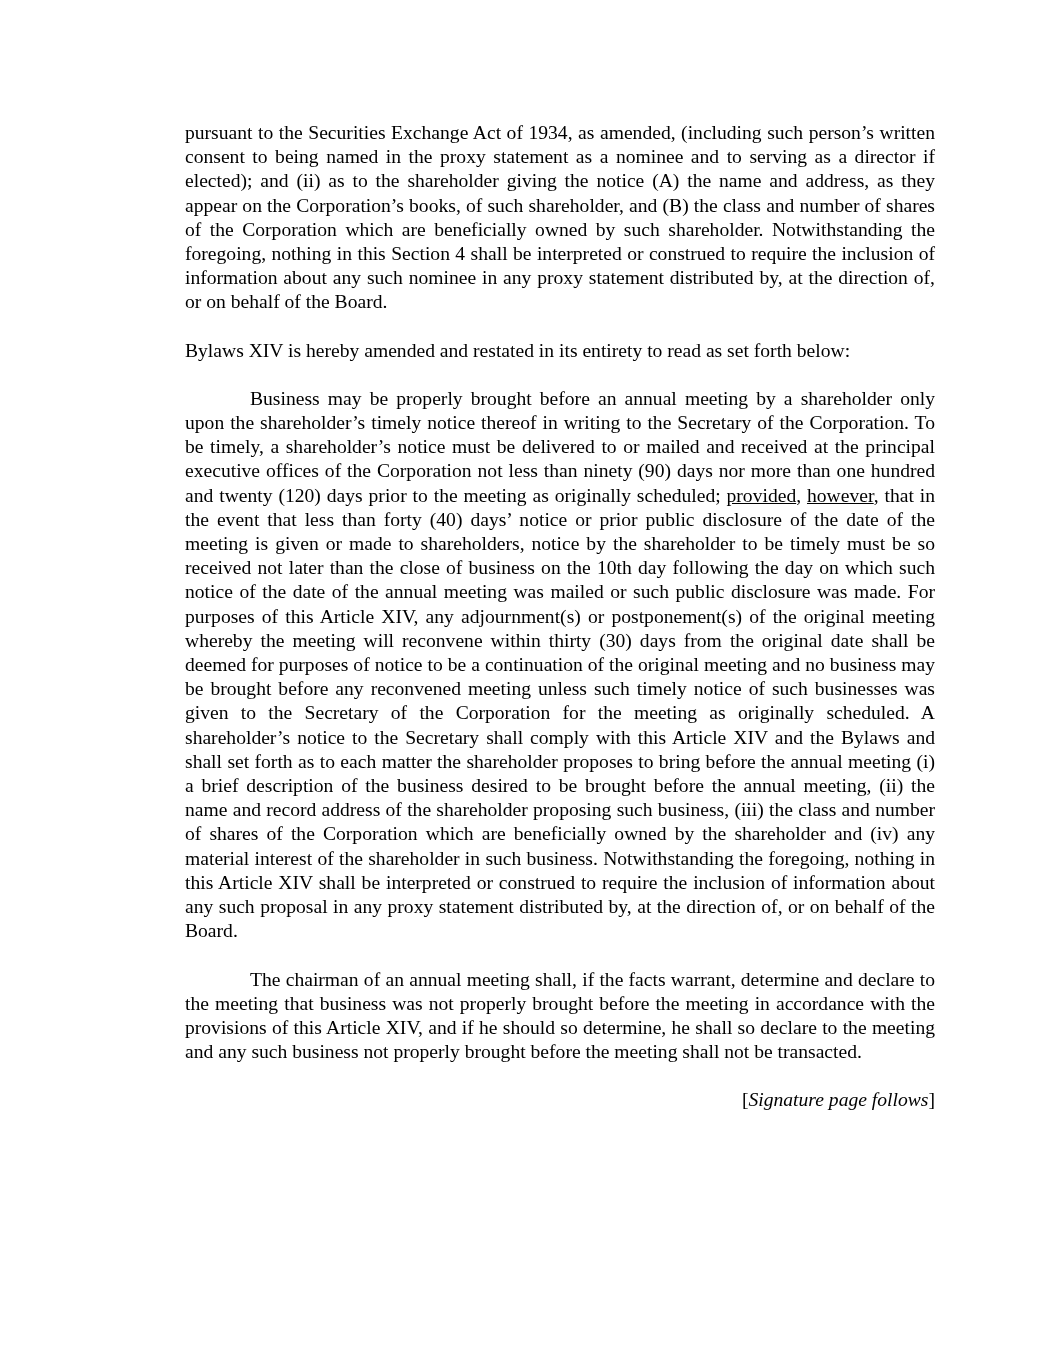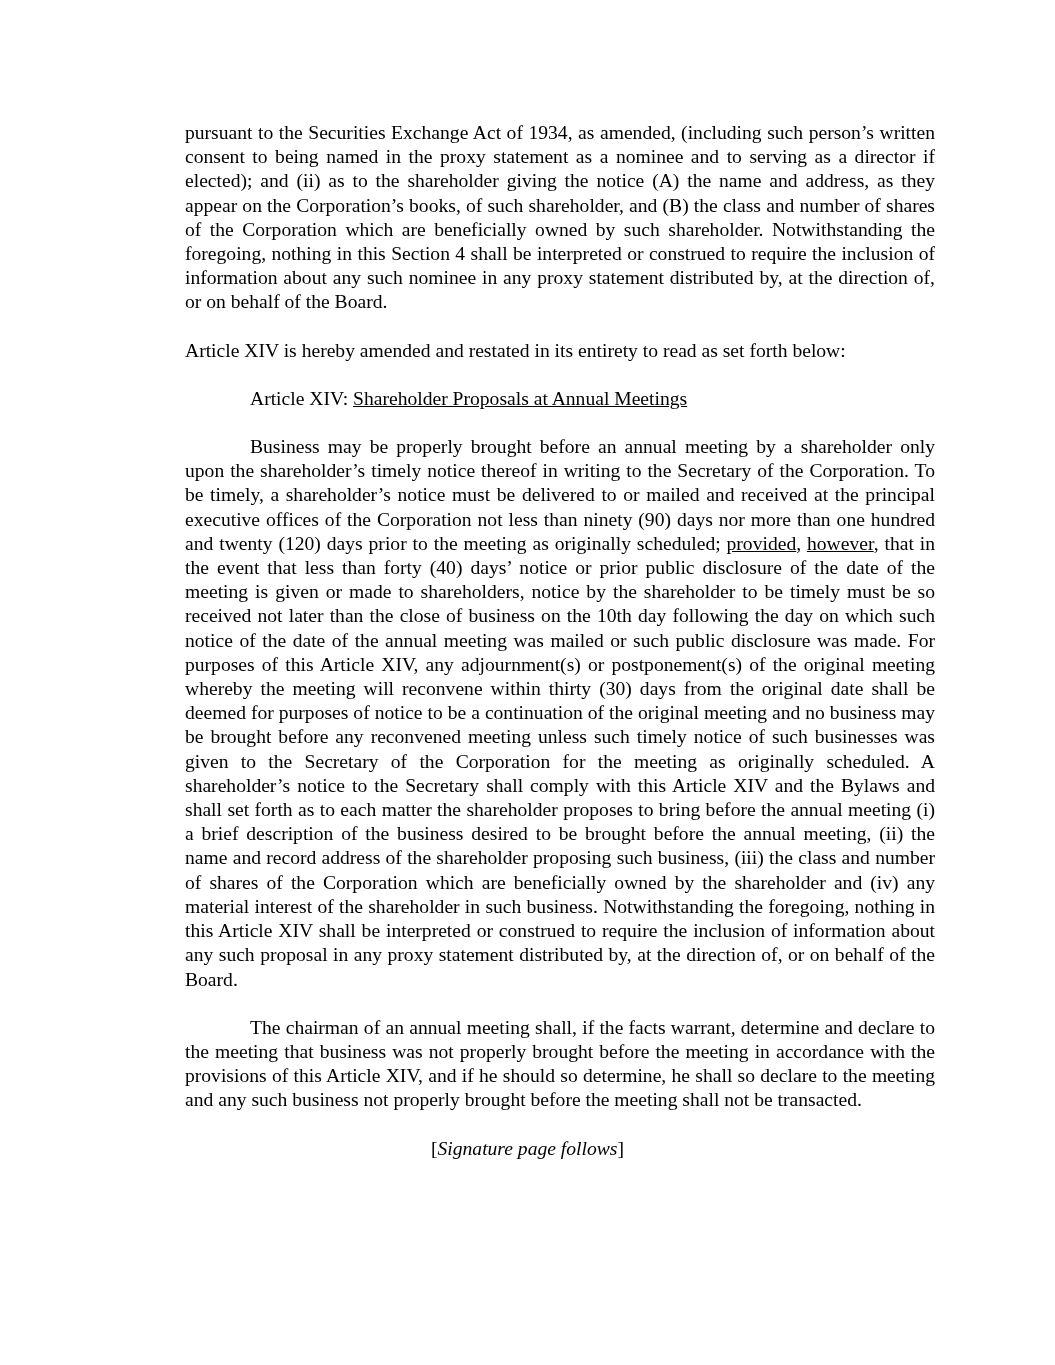--- a/index.html
+++ b/index.html
@@ -34,38 +34,37 @@
     text-indent: 65px;
   }
   .u {
     text-decoration: underline;
   }
   .second-clause {
     margin-top: 40px;
   }
   .signature-note {
     margin: 0;
-    text-align: center;
+    text-align: right;
   }
   .italic {
     font-style: italic;
   }
 </style>
 </head>
 <body>
 
 <div class="page">
 
   <div class="amendment-body">
 
     <p class="para justify">pursuant to the Securities Exchange Act of 1934, as amended, (including such person’s written consent to being named in the proxy statement as a nominee and to serving as a director if elected); and (ii) as to the shareholder giving the notice (A) the name and address, as they appear on the Corporation’s books, of such shareholder, and (B) the class and number of shares of the Corporation which are beneficially owned by such shareholder.  Notwithstanding the foregoing, nothing in this Section 4 shall be interpreted or construed to require the inclusion of information about any such nominee in any proxy statement distributed by, at the direction of, or on behalf of the Board.</p>
 
-    <p class="para justify">Article XIV is hereby amended and restated in its entirety to read as set forth below:</p>
+    <p class="para justify">Bylaws XIV is hereby amended and restated in its entirety to read as set forth below:</p>
 
-    <p class="para heading-line indent"><span>Article XIV: </span><span class="u">Shareholder Proposals at Annual Meetings</span></p>
 
     <p class="para justify indent"><span>Business may be properly brought before an annual meeting by a shareholder only upon the shareholder’s timely notice thereof in writing to the Secretary of the Corporation.  To be timely, a shareholder’s notice must be delivered to or mailed and received at the principal executive offices of the Corporation not less than ninety (90) days nor more than one hundred and twenty (120) days prior to the meeting as originally scheduled; </span><span class="u">provided</span><span>, </span><span class="u">however</span><span>, that in the event that less than forty (40) days’ notice or prior public disclosure of the date of the meeting is given or made to shareholders, notice by the shareholder to be timely must be so received not later than the close of business on the 10th day following the day on which such notice of the date of the annual meeting was mailed or such public disclosure was made.  For purposes of this Article XIV, any adjournment(s) or postponement(s) of the original meeting whereby the meeting will reconvene within thirty (30) days from the original date shall be deemed for purposes of notice to be a continuation of the original meeting and no business may be brought before any reconvened meeting unless such timely notice of such businesses was given to the Secretary of the Corporation for the meeting as originally scheduled.  A shareholder’s notice to the Secretary shall comply with this Article XIV and the Bylaws and shall set forth as to each matter the shareholder proposes to bring before the annual meeting (i) a brief description of the business desired to be brought before the annual meeting, (ii) the name and record address of the shareholder proposing such business, (iii) the class and number of shares of the Corporation which are beneficially owned by the shareholder and (iv) any material interest of the shareholder in such business.  Notwithstanding the foregoing, nothing in this Article XIV shall be interpreted or construed to require the inclusion of information about any such proposal in any proxy statement distributed by, at the direction of, or on behalf of the Board.</span></p>
 
     <p class="para justify indent">The chairman of an annual meeting shall, if the facts warrant, determine and declare to the meeting that business was not properly brought before the meeting in accordance with the provisions of this Article XIV, and if he should so determine, he shall so declare to the meeting and any such business not properly brought before the meeting shall not be transacted.</p>
 
   </div>
 
 
   <p class="signature-note"><span>[</span><span class="italic">Signature page follows</span><span>]</span></p>
 

